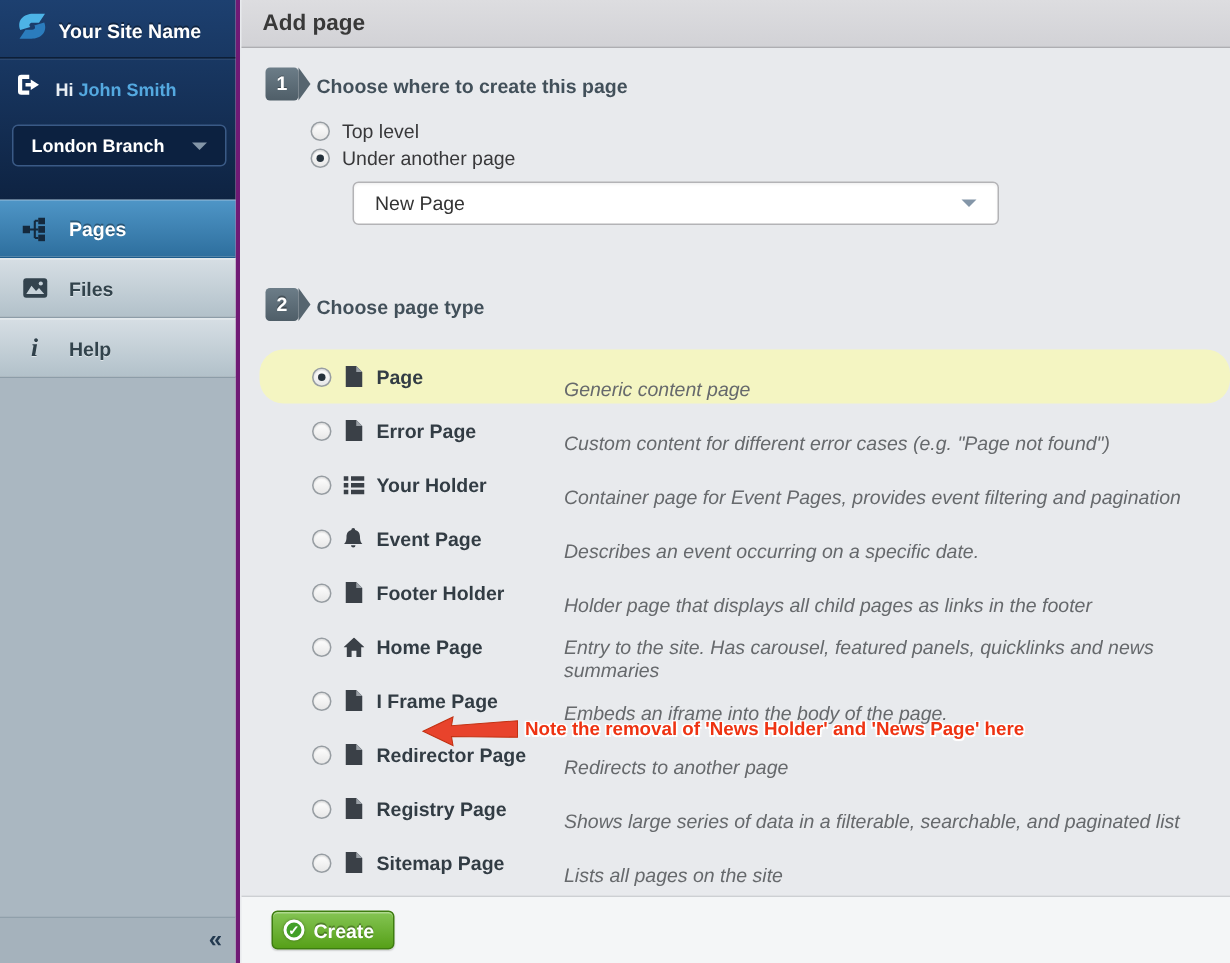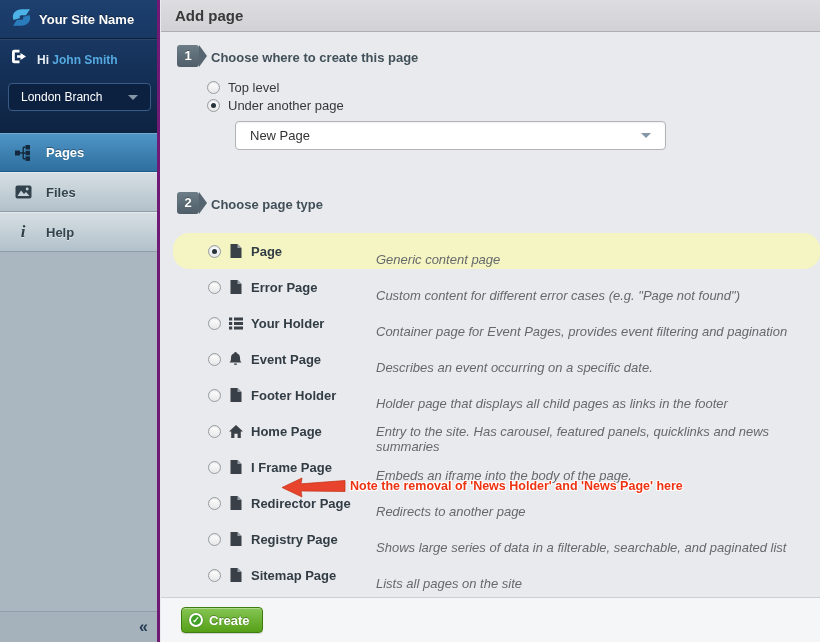--- a/index.html
+++ b/index.html
@@ -9,21 +9,21 @@
   
   .sidebar { position:absolute; left:0; top:0; width:160px; height:642px; display:flex; flex-direction:column; border-right:3px solid #701a75; }
   .sb-top { height:133px; background:linear-gradient(#1d4070,#0e2342); position:relative; flex:none; }
   .logo-row { position:absolute; left:10px; top:7px; display:flex; align-items:center; gap:6px; }
   .site-name { color:#fff; font-weight:bold; font-size:13px; text-shadow:0 -1px 0 rgba(0,0,0,.4); }
   .sb-divider { position:absolute; top:38px; left:0; right:0; border-top:1px solid rgba(0,0,0,.45); border-bottom:1px solid rgba(255,255,255,.08); }
   .user-row { position:absolute; left:11px; top:49px; display:flex; align-items:flex-end; gap:9px; font-size:12px; font-weight:bold; }
   .user-row .hi { color:#e8eef4; }
   .user-row .uname { color:#54a9e0; cursor:pointer; }
   .branch { position:absolute; left:8px; top:83px; width:143px; height:28px; background:#0c2140; border:1px solid #3a5a86; border-radius:4px; display:flex; align-items:center; padding:0 12px; cursor:pointer; }
-  .branch-label { color:#fff; font-weight:normal; font-size:12px; flex:1; }
+  .branch-label { color:#fff; font-weight:bold; font-size:12px; flex:1; }
   .chev-down { width:0; height:0; border-left:5px solid transparent; border-right:5px solid transparent; border-top:5px solid #8496a8; }
 
   .nav-item { height:40px; display:flex; align-items:center; padding-left:13px; gap:13px; font-size:13px; font-weight:bold; cursor:pointer;
     background:linear-gradient(#d6dee4,#b2c1ca); border-top:1px solid #e3e9ed; border-bottom:1px solid #8d9da8; color:#32434c; text-shadow:0 1px 0 rgba(255,255,255,.5); flex:none; }
   .nav-item.active { height:39px; background:linear-gradient(#4e95c6,#2e6f9e); border-top:1px solid #74aad1; border-bottom:1px solid #1d5c8c; color:#fff; text-shadow:0 -1px 0 rgba(0,0,0,.35); }
   .nav-icon { width:20px; display:flex; justify-content:center; align-items:center; }
   .serif-i { font-family:"Liberation Serif", serif; font-style:italic; font-weight:bold; font-size:17px; color:#2f404a; line-height:14px; }
   .sb-rest { flex:1; background:#aab7c1; }
   .sb-foot { height:31px; background:#a5b2bc; border-top:1px solid #90a0ab; display:flex; align-items:center; justify-content:flex-end; padding-right:9px; flex:none; }
   .collapse { color:#243a50; font-size:16px; font-weight:bold; cursor:pointer; line-height:1; }

